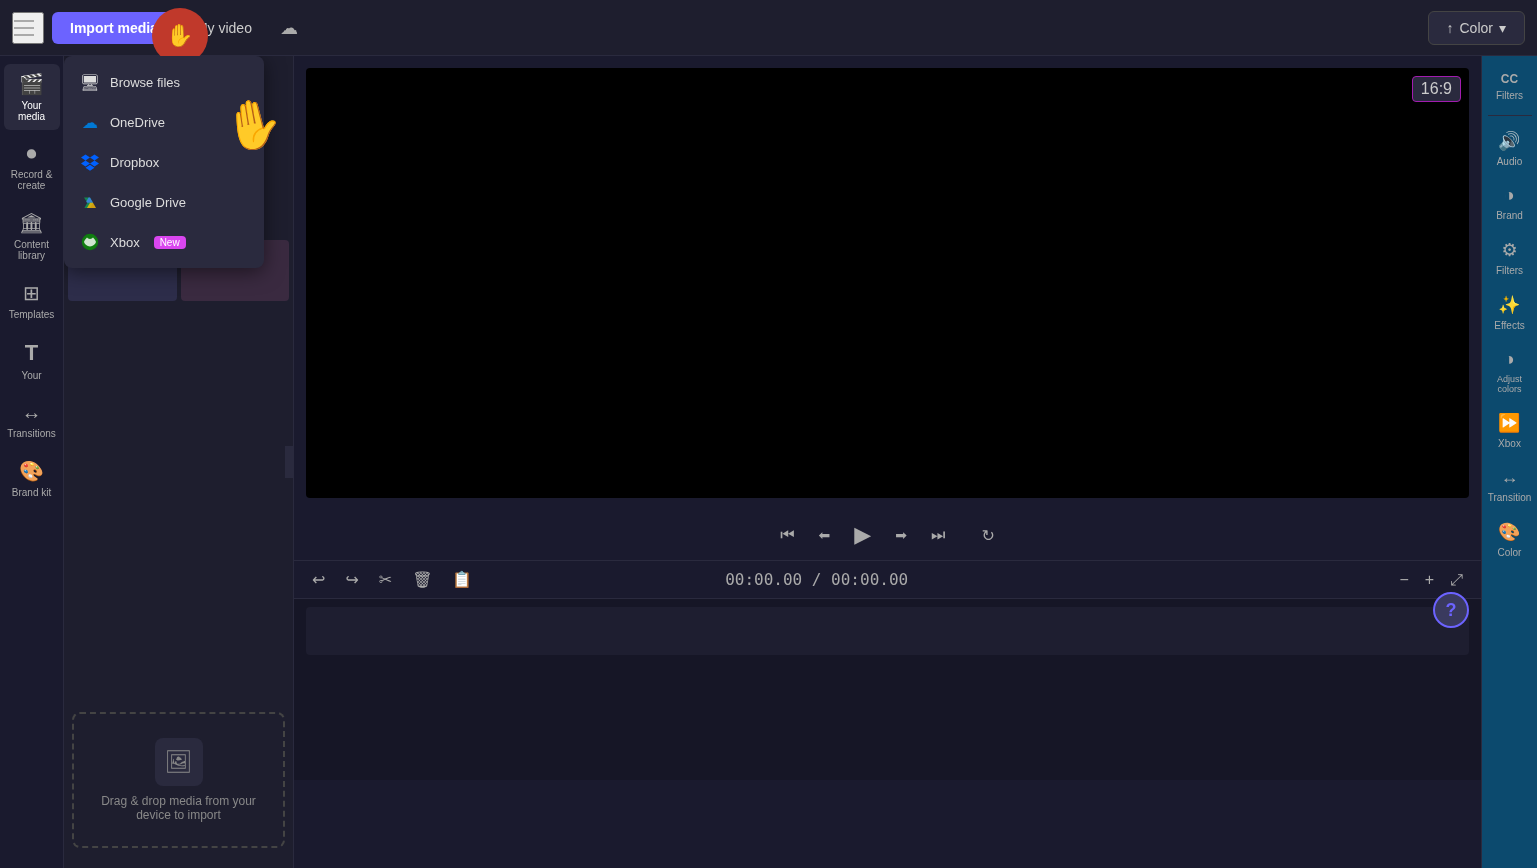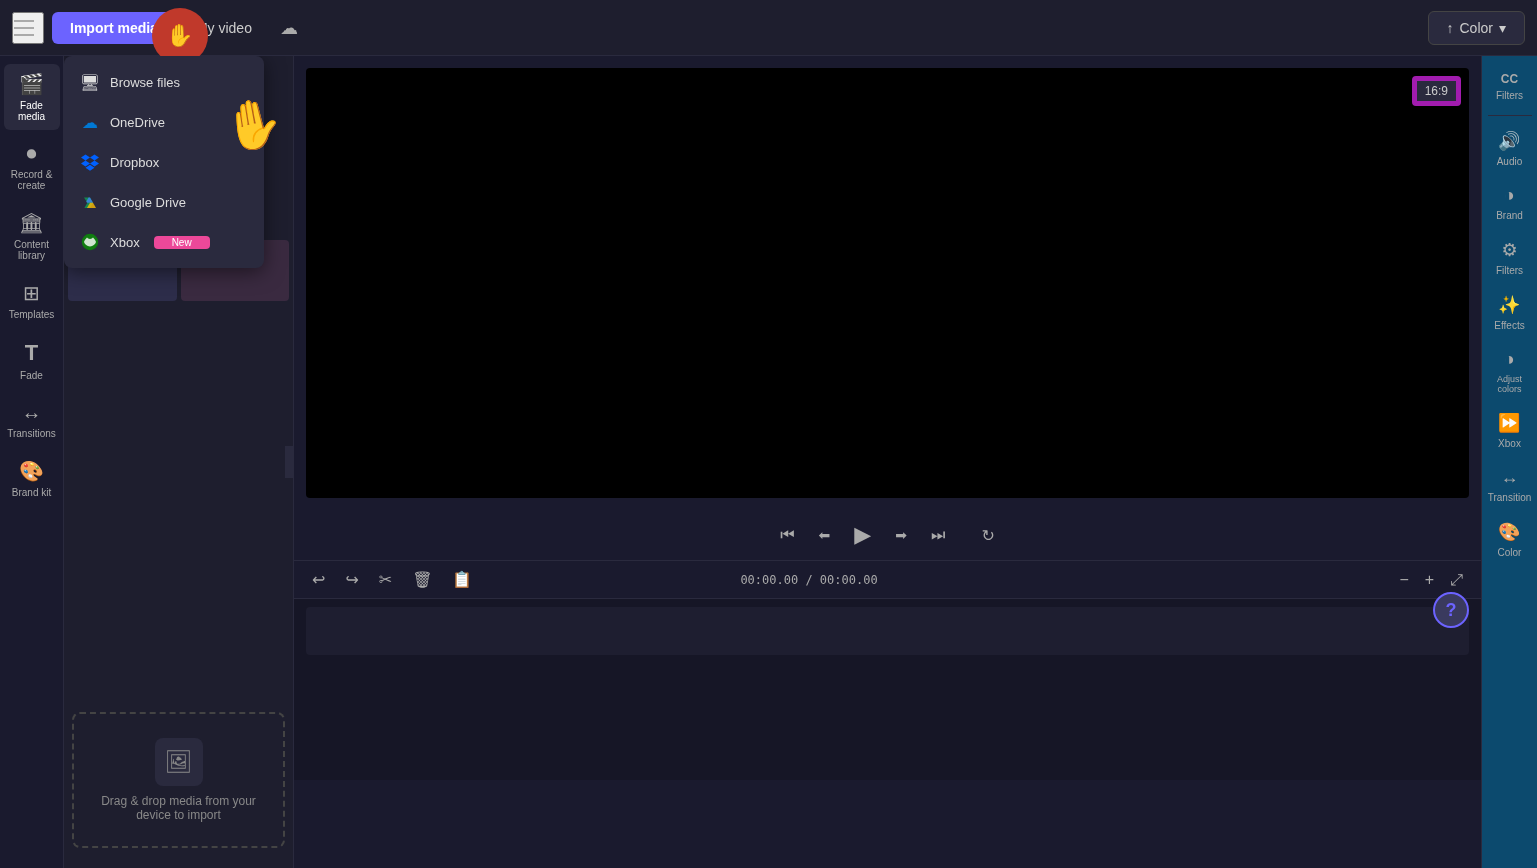--- a/index.html
+++ b/index.html
@@ -141,24 +141,24 @@
       font-size: 13px;
       color: #ddd;
     }
     .dropdown-icon {
       width: 20px; height: 20px;
       display: flex; align-items: center; justify-content: center;
       font-size: 16px;
       flex-shrink: 0;
     }
     .new-badge {
-      background: #ec4899;
+      background: #d946ef;
       color: #fff;
       font-size: 10px;
-      padding: 1px 18px;
+      padding: 1px 6px;
       border-radius: 4px;
       margin-left: 4px;
     }
 
     
     .media-thumbnails {
       display: grid;
       grid-template-columns: 1fr 1fr;
       gap: 4px;
       padding: 4px;
@@ -214,24 +214,24 @@
       border-radius: 4px;
       position: relative;
       max-height: 430px;
     }
     .aspect-badge {
       position: absolute;
       top: 8px;
       right: 8px;
       background: #2a2a3e;
       color: #ccc;
-      font-size: 12px;
+      font-size: 16px;
       padding: 3px 8px;
       border-radius: 4px;
-      border: 5px solid #a21caf;
+      border: 1px solid #a21caf;
     }
     .playback-controls {
       display: flex;
       align-items: center;
       justify-content: center;
       gap: 16px;
       padding: 8px;
       color: #aaa;
     }
     .ctrl-btn {
@@ -262,21 +262,21 @@
       background: transparent;
       border: none;
       color: #aaa;
       font-size: 16px;
       cursor: pointer;
       padding: 3px 6px;
     }
     .time-display {
       margin-left: auto;
       margin-right: auto;
-      font-size: 12px;
+      font-size: 16px;
       color: #aaa;
       font-family: monospace;
     }
     .zoom-controls {
       display: flex; gap: 4px; margin-left: auto;
     }
     .timeline-track-area {
       flex: 1;
       background: #161626;
       position: relative;
@@ -408,37 +408,37 @@
     <span>Color</span>
     <span>▾</span>
   </button>
 </div>
 
 <div class="main-layout">
 
   <div class="left-sidebar">
     <div class="sidebar-item active">
       <span class="icon">🎬</span>
-      <span>Fade media</span>
+      <span>Your media</span>
     </div>
     <div class="sidebar-item">
       <span class="icon">⏺</span>
       <span>Record &amp; create</span>
     </div>
     <div class="sidebar-item">
       <span class="icon">🏛</span>
       <span>Content library</span>
     </div>
     <div class="sidebar-item">
       <span class="icon">⊞</span>
       <span>Templates</span>
     </div>
     <div class="sidebar-item">
       <span class="icon" style="font-size:22px;font-weight:bold;">T</span>
-      <span>Fade</span>
+      <span>Your</span>
     </div>
     <div class="sidebar-item">
       <span class="icon">↔</span>
       <span>Transitions</span>
     </div>
     <div class="sidebar-item">
       <span class="icon">🎨</span>
       <span>Brand kit</span>
     </div>
   </div>

